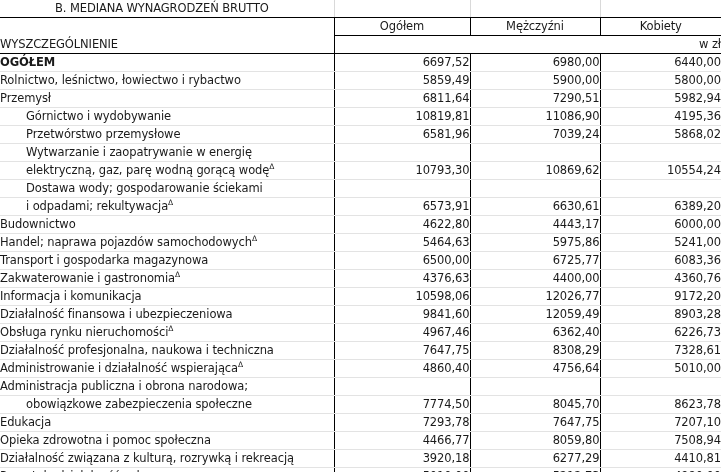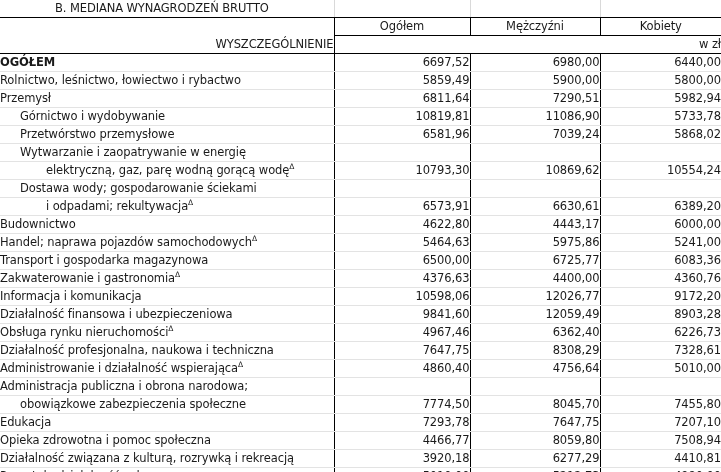--- a/index.html
+++ b/index.html
@@ -67,21 +67,21 @@
   col.c-men   { width: 130px; }
   col.c-women { width: 121px; }
 
   
   .vsep-strong { border-right: 1.6px solid #000; }
   
   .vsep-thin { border-right: 1px solid #000; }
 
   
   .hdr-spec {
-    text-align: right;
+    text-align: left;
     vertical-align: middle;
     font-size: 11.5px;
     height: 31px;
   }
   .hdr-col {
     text-align: center;
     vertical-align: middle;
     height: 17px;
     border-bottom: 1px solid #000;
   }
@@ -97,22 +97,22 @@
   }
 
   
   tr.data-row td { border-bottom: 1px solid #e3e3e3; }
   tr.last-row td { border-bottom: 1.6px solid #000; }
 
   .lbl {
     white-space: nowrap;
     padding-left: 4px;
   }
-  .lbl.ind1 { padding-left: 20px; }
-  .lbl.ind2 { padding-left: 46px; }
+  .lbl.ind1 { padding-left: 26px; }
+  .lbl.ind2 { padding-left: 26px; }
   .lbl.bold { font-weight: bold; }
 
   .num {
     text-align: right;
     padding-right: 4px;
     white-space: nowrap;
   }
   .num.bold { font-weight: normal; }
 
   sup.delta {
@@ -167,21 +167,21 @@
         <tr class="data-row">
           <td class="lbl vsep-strong">Przemysł</td>
           <td class="num vsep-thin">6811,64</td>
           <td class="num vsep-thin">7290,51</td>
           <td class="num">5982,94</td>
         </tr>
         <tr class="data-row">
           <td class="lbl vsep-strong ind1">Górnictwo i wydobywanie</td>
           <td class="num vsep-thin">10819,81</td>
           <td class="num vsep-thin">11086,90</td>
-          <td class="num">5733,78</td>
+          <td class="num">4195,36</td>
         </tr>
         <tr class="data-row">
           <td class="lbl vsep-strong ind1">Przetwórstwo przemysłowe</td>
           <td class="num vsep-thin">6581,96</td>
           <td class="num vsep-thin">7039,24</td>
           <td class="num">5868,02</td>
         </tr>
         <tr class="data-row">
           <td class="lbl vsep-strong ind1">Wytwarzanie i zaopatrywanie w energię</td>
           <td class="num vsep-thin"></td>
@@ -263,21 +263,21 @@
         <tr class="data-row">
           <td class="lbl vsep-strong">Administracja publiczna i obrona narodowa;</td>
           <td class="num vsep-thin"></td>
           <td class="num vsep-thin"></td>
           <td class="num"></td>
         </tr>
         <tr class="data-row">
           <td class="lbl vsep-strong ind1">obowiązkowe zabezpieczenia społeczne</td>
           <td class="num vsep-thin">7774,50</td>
           <td class="num vsep-thin">8045,70</td>
-          <td class="num">7455,80</td>
+          <td class="num">8623,78</td>
         </tr>
         <tr class="data-row">
           <td class="lbl vsep-strong">Edukacja</td>
           <td class="num vsep-thin">7293,78</td>
           <td class="num vsep-thin">7647,75</td>
           <td class="num">7207,10</td>
         </tr>
         <tr class="data-row">
           <td class="lbl vsep-strong">Opieka zdrowotna i pomoc społeczna</td>
           <td class="num vsep-thin">4466,77</td>

